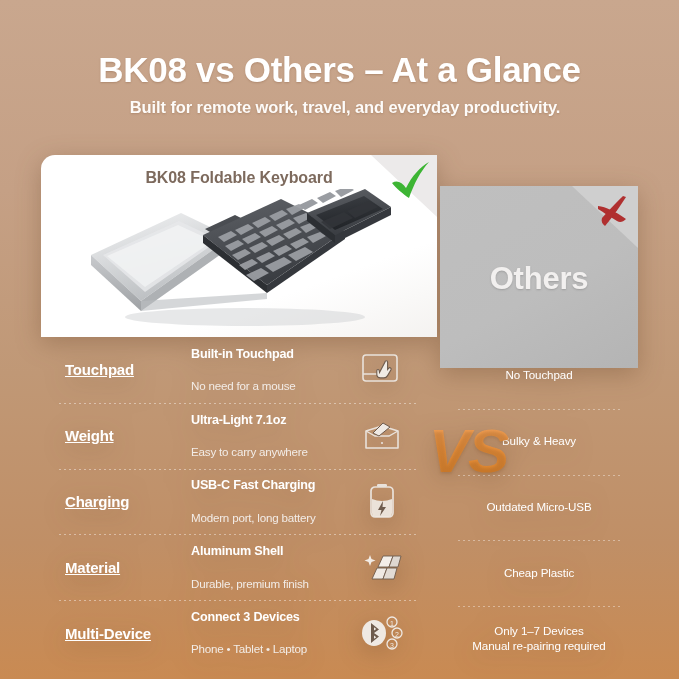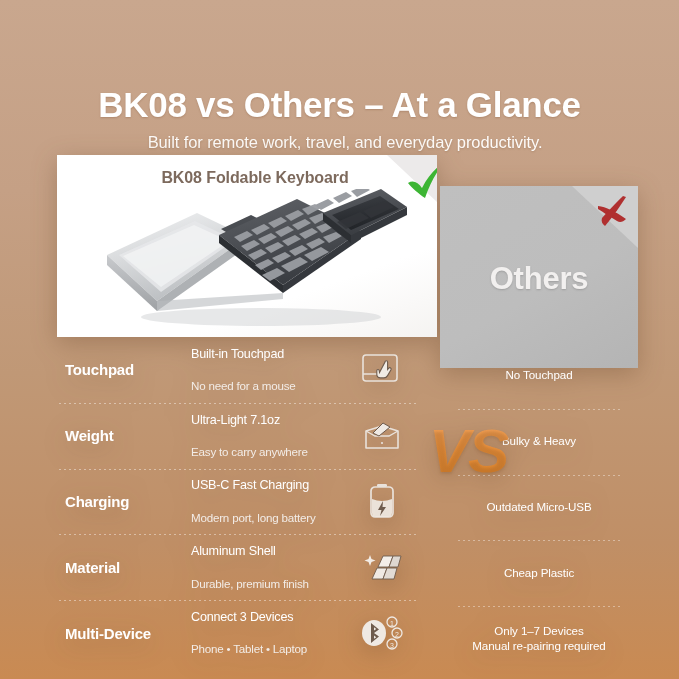--- a/index.html
+++ b/index.html
@@ -28,26 +28,25 @@
     width: 679px;
     text-align: center;
   }
   .title {
     font-size: 35px;
     font-weight: bold;
     color: #ffffff;
     letter-spacing: -0.3px;
     line-height: 1.05;
     text-shadow: 0 1px 2px rgba(110,70,40,0.28);
-    margin-top: 35px;
   }
   .subtitle {
     margin-top: 9px;
     font-size: 16.5px;
-    font-weight: normal;
+    font-weight: bold;
     color: #fdfbf9;
     letter-spacing: -0.1px;
     text-shadow: 0 1px 2px rgba(110,70,40,0.25);
     padding-left: 11px;
   }
 
   
   .card {
     position: absolute;
     left: 41px;
@@ -67,21 +66,20 @@
     height: 511px;
     border-radius: 14px 0 0 14px;
     overflow: hidden;
   }
   .left-top {
     position: absolute;
     left: 0; top: 0;
     width: 396px;
     height: 182px;
     background: linear-gradient(160deg,#ffffff 0%,#ffffff 70%,#f4f2f0 100%);
-    margin-left: 16px;
   }
 
   
   .col-right {
     position: absolute;
     left: 399px;
     top: 0;
     width: 198px;
     height: 511px;
     border-radius: 0 14px 14px 0;
@@ -213,28 +211,29 @@
   }
 
   .feat-name {
     width: 150px;
     padding-left: 24px;
     box-sizing: border-box;
     font-size: 15px;
     font-weight: bold;
     color: #ffffff;
     letter-spacing: -0.2px;
+    text-decoration: underline;
   }
   .feat-text {
     width: 160px;
     box-sizing: border-box;
   }
   .feat-main {
     font-size: 12.6px;
-    font-weight: normal;
+    font-weight: bold;
     color: #ffffff;
     letter-spacing: -0.2px;
     line-height: 1.15;
   }
   .feat-sub {
     font-size: 11.6px;
     color: #f2ece7;
     letter-spacing: -0.2px;
     line-height: 1.2;
     margin-top: 18px;

